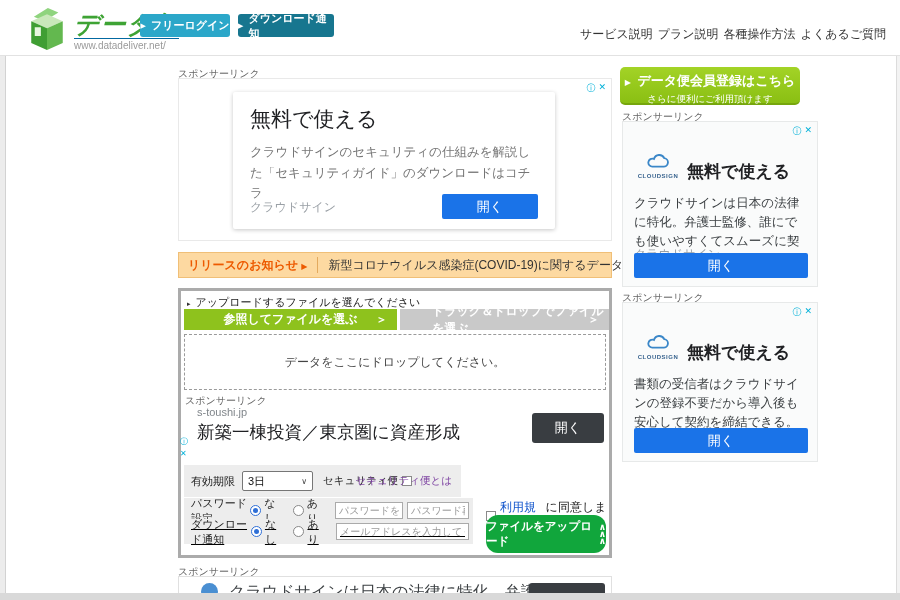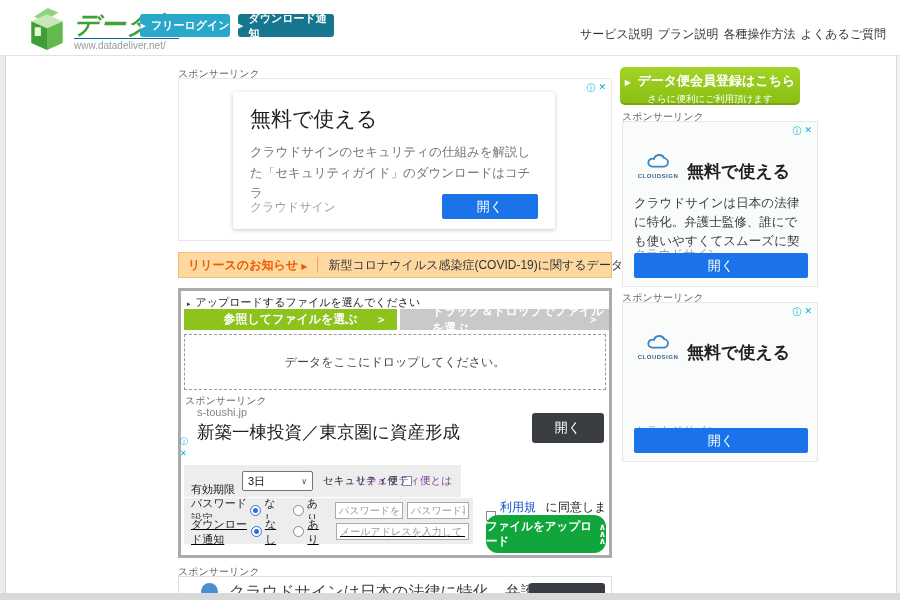--- a/index.html
+++ b/index.html
@@ -85,21 +85,21 @@
   .m-label2 { position:absolute; left:4px; top:103px; }
   .inline-ad { position:absolute; left:2px; top:114px; width:424px; height:50px; background:#fff; }
   .inline-ad .url { position:absolute; left:14px; top:1px; font-size:11px; color:#80868b; }
   .inline-ad .hl { position:absolute; left:14px; top:15px; font-size:17.5px; color:#202124; cursor:pointer; }
   .dark-btn { background:#393d41; color:#fff; border-radius:3px; display:flex; align-items:center; justify-content:center;
     font-size:13px; cursor:pointer; }
   .inline-ad .dark-btn { position:absolute; left:349px; top:8px; width:72px; height:30px; }
   .inline-adx { position:absolute; left:-3px; top:31px; font-size:8px; color:#00b0d8; display:flex; flex-direction:column; gap:2px; }
 
   .grayrow { position:absolute; background:#ededed; display:flex; align-items:center; }
-  .row1a { left:3px; top:174px; width:138px; height:32px;align-items:flex-end; }
+  .row1a { left:3px; top:174px; width:138px; height:32px; }
   .row1b { left:134px; top:174px; width:146px; height:32px; }
   .row2 { left:3px; top:207px; width:289px; height:25px; }
   .row3 { left:3px; top:228px; width:289px; height:25px;text-decoration:underline; }
   .f-label { font-size:11px; color:#222; }
   .row1a .f-label { margin-left:7px; }
   .sel-box { position:absolute; left:58px; top:6px; width:71px; height:20px; background:#fff; border:1px solid #767676;
     border-radius:2px; font-size:11px; color:#111; display:flex; align-items:center; justify-content:space-between;
     padding:0 5px; cursor:pointer; }
   .sel-box .caret { font-size:8px; color:#444; }
   .row1b .f-label { margin-left:8px; font-size:10.5px; }
@@ -305,18 +305,19 @@
       <span>ⓘ</span>
       <span>✕</span>
     </div>
     <div class="brand">
       <svg width="22" height="15" viewBox="0 0 60 40">
         <path d="M16 34 a11 11 0 1 1 3-21 a15 15 0 0 1 28-2 a10 10 0 0 1 -3 23 z" fill="none" stroke="#3b87c8" stroke-width="5"></path>
       </svg>
       <div class="brand-name">CLOUDSIGN</div>
     </div>
     <div class="ad-title">無料で使える</div>
+    <div class="ad-body">書類の受信者はクラウドサインの登録不要だから導入後も安心して契約を締結できる。</div>
     <div class="ad-adv">クラウドサイン</div>
     <div class="blue-btn">開く</div>
   </div>
 
   <div class="abs bottom-strip"></div>
 </div>
 
 </body></html>

